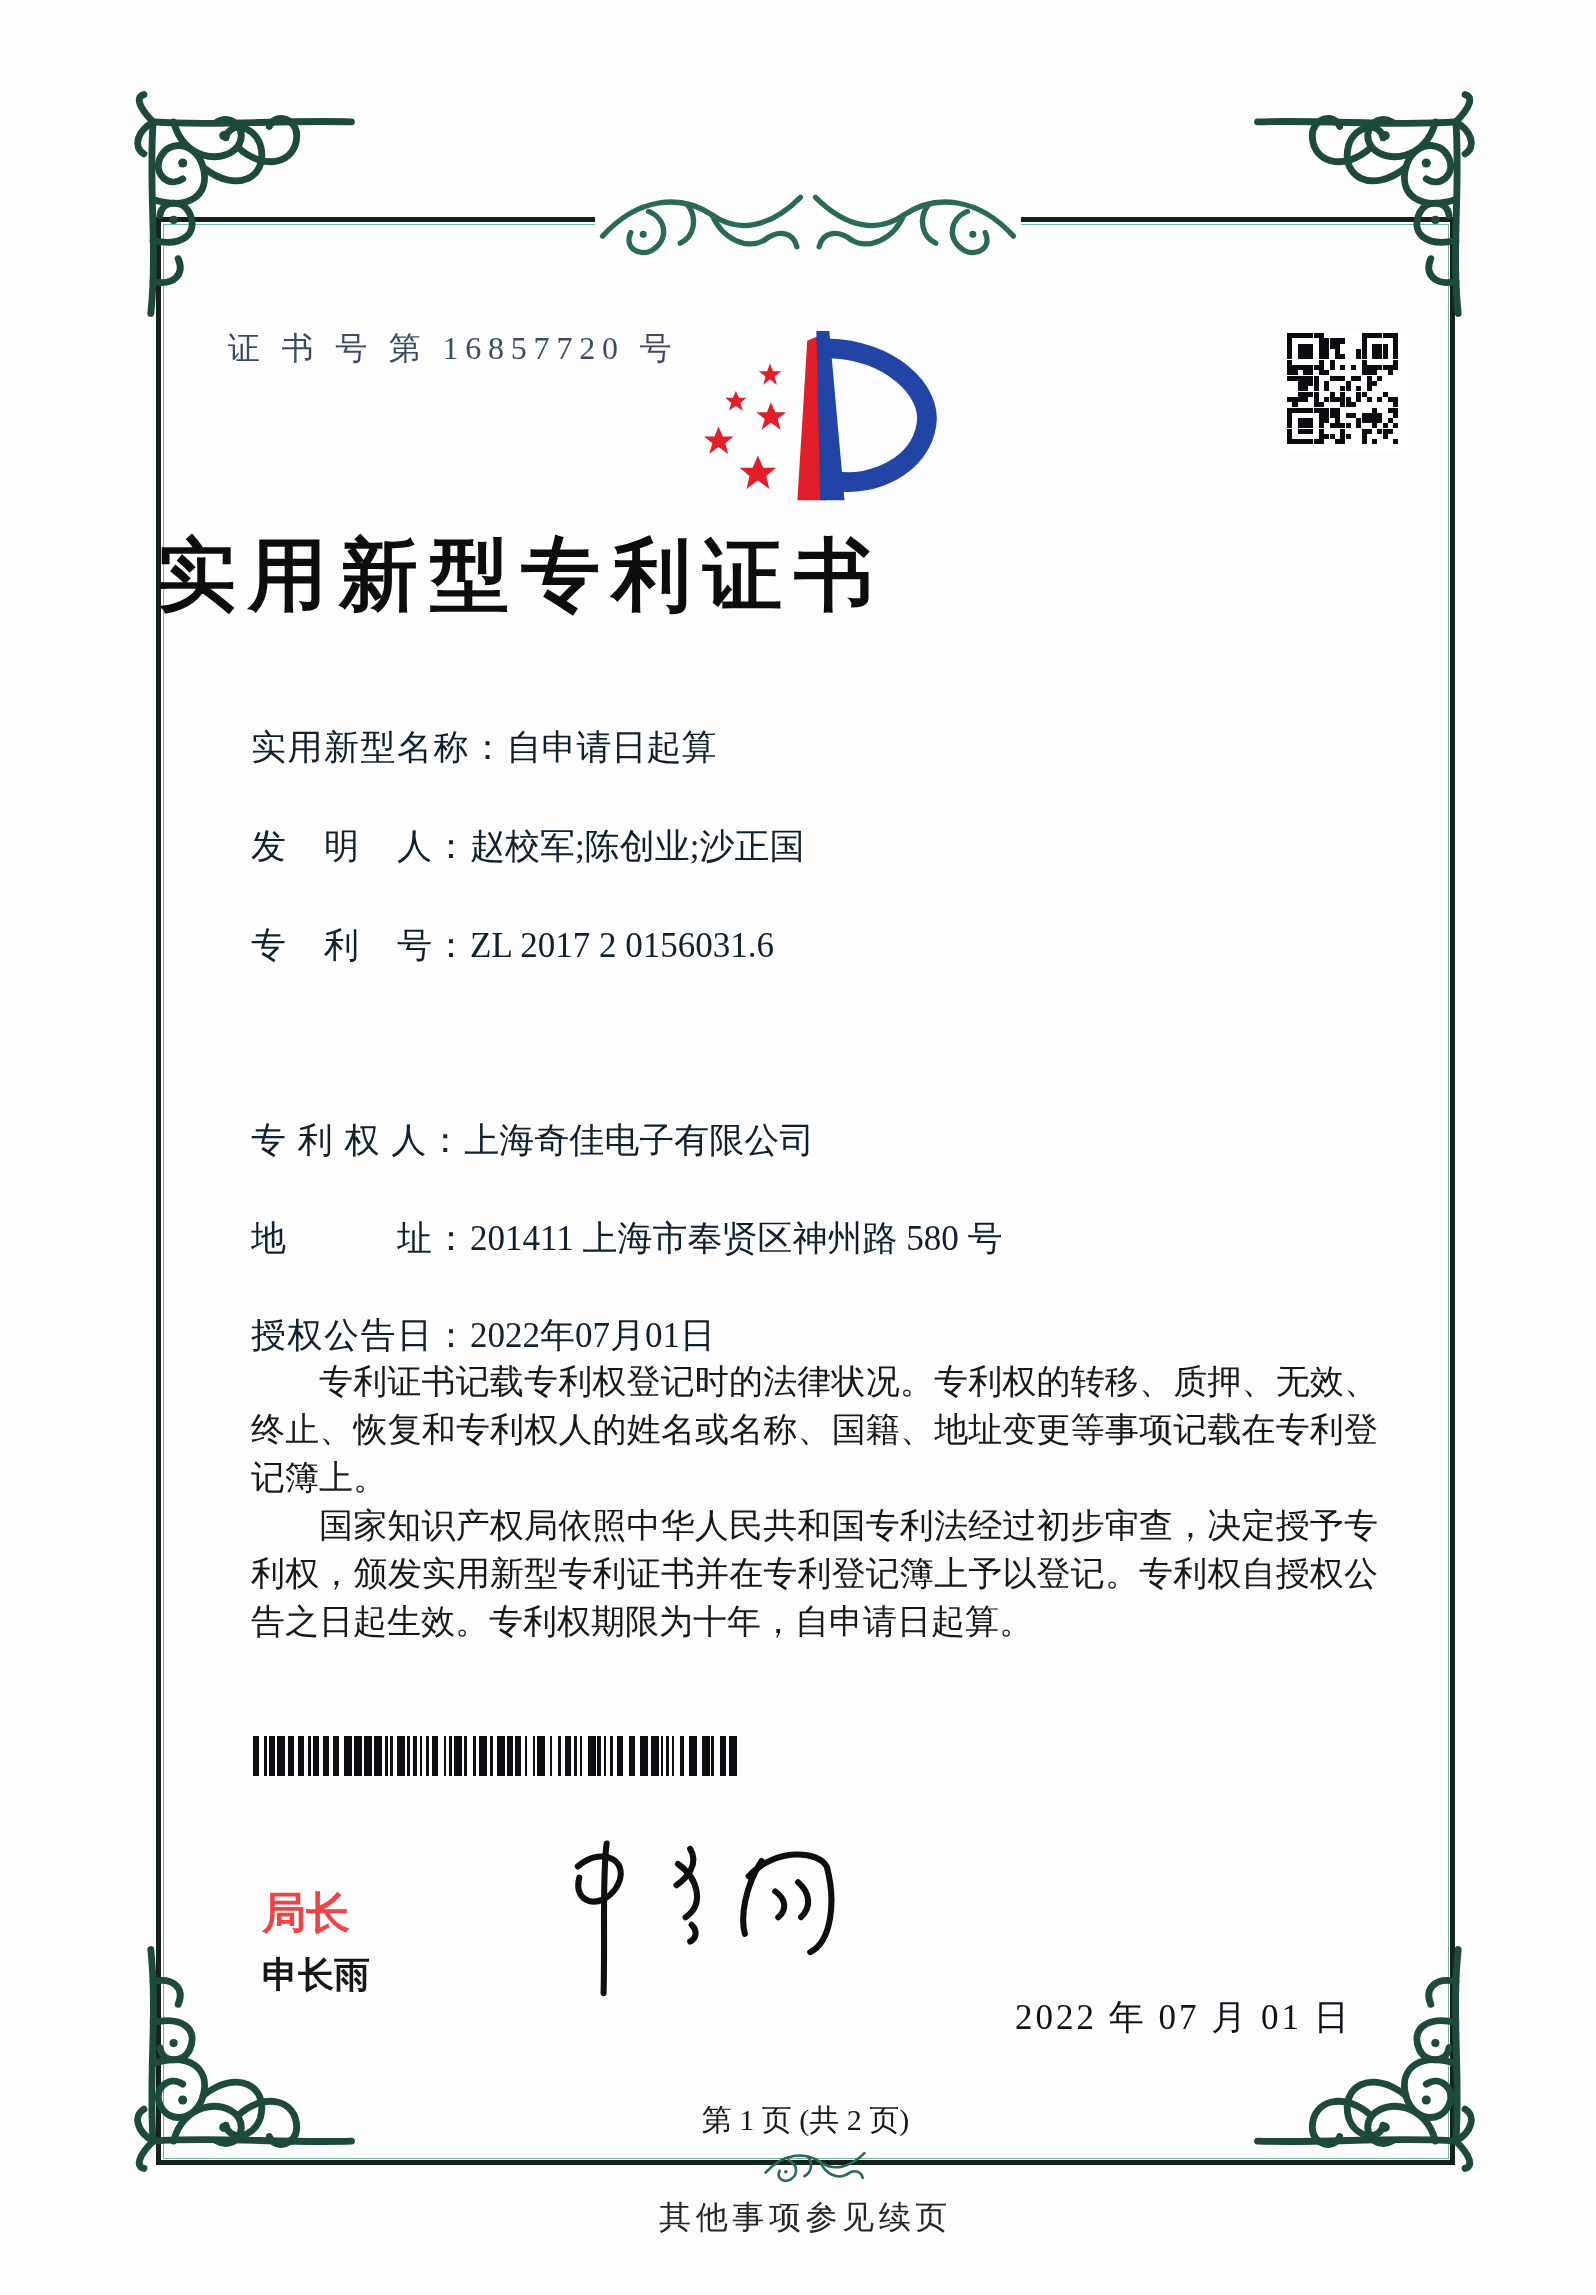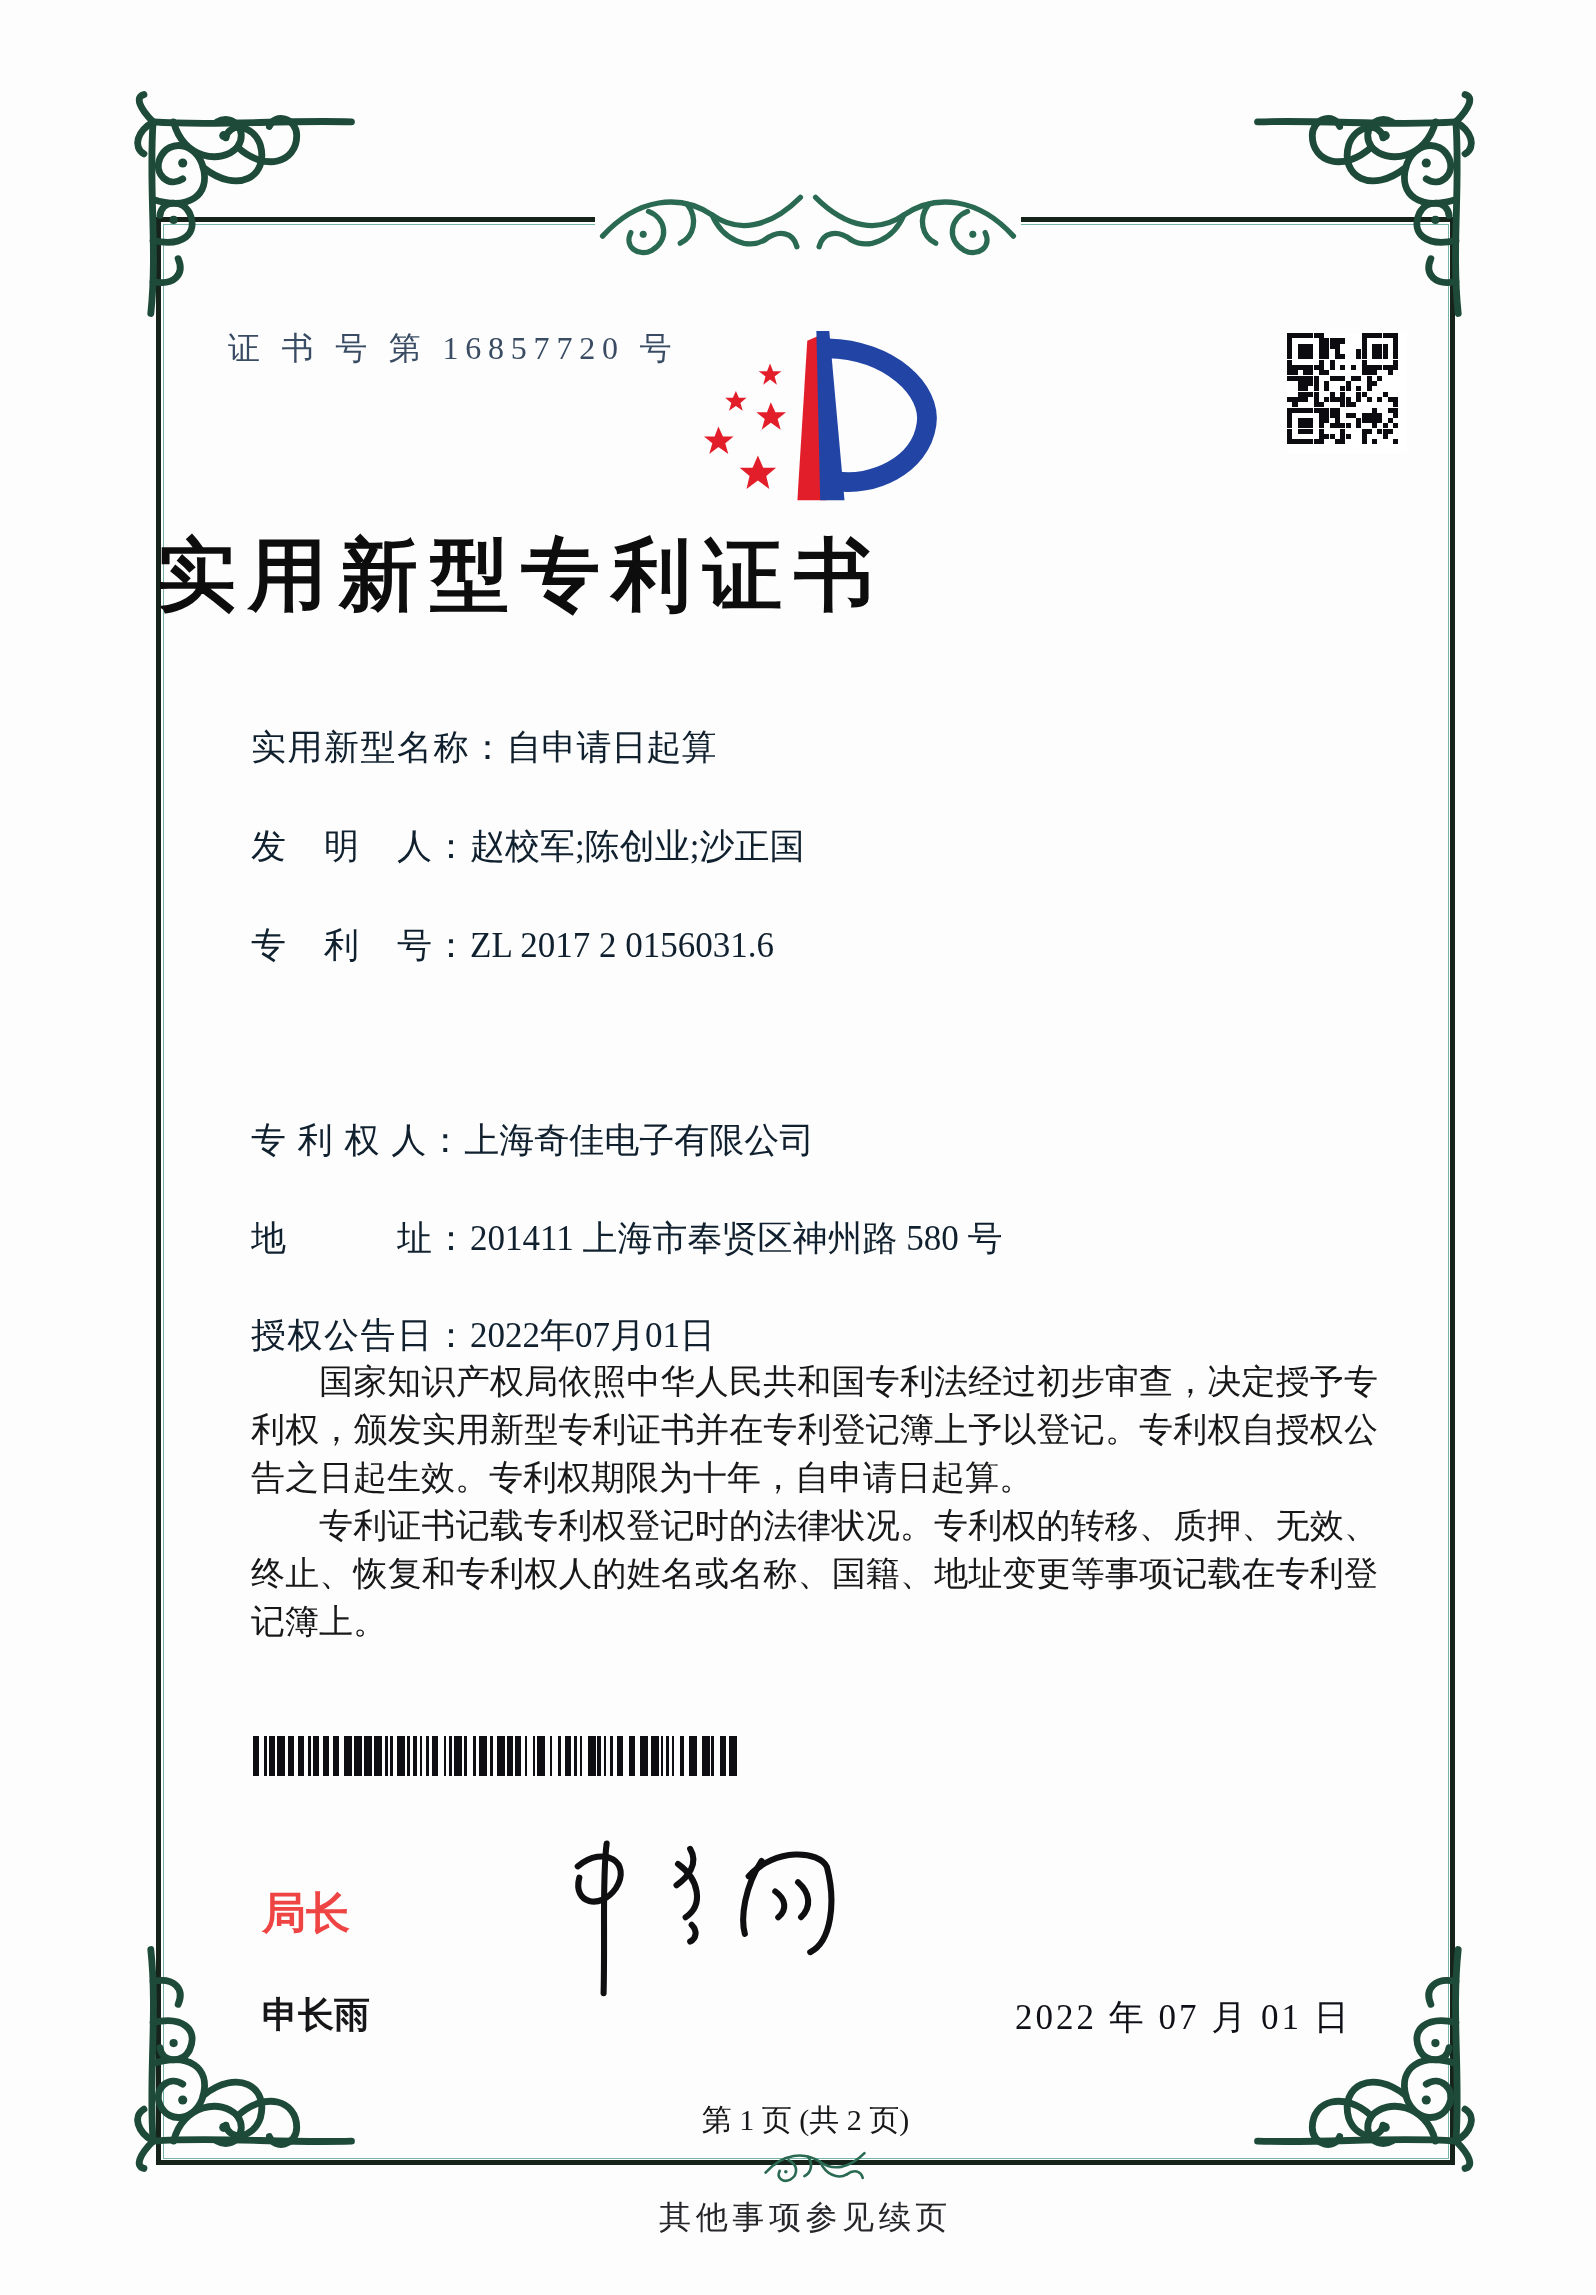--- a/index.html
+++ b/index.html
@@ -32,21 +32,21 @@
   
   .body-text{position:absolute;left:251px;top:1358px;width:1127px;font-size:34px;
              line-height:48px;text-align:justify;color:#18181a;z-index:3;}
   .body-text p{margin:0;text-indent:2em;}
   
   .barcode{position:absolute;left:253px;top:1736px;width:487px;height:40px;z-index:3;}
   .barcode .bar{position:absolute;top:0;height:100%;background:#0e0e12;}
   .signer-title{position:absolute;left:262px;top:1884px;font-size:44px;font-weight:bold;
                 font-family:Liberation Mono, monospace;color:#ef4444;z-index:3;}
   .signer-name{position:absolute;left:262px;top:1951px;font-size:36px;font-weight:bold;
-               font-family:"Liberation Sans","DejaVu Sans",sans-serif;color:#17171a;z-index:3;margin-top:40px;}
+               font-family:"Liberation Sans","DejaVu Sans",sans-serif;color:#17171a;z-index:3;}
   .signature{position:absolute;left:517px;top:1832px;width:357px;height:175px;z-index:3;}
   .issue-date{position:absolute;left:1015px;top:1994px;font-size:35px;letter-spacing:3px;color:#101018;z-index:3;}
   .page-info{position:absolute;left:157px;top:2100px;width:1297px;text-align:center;
              font-size:30px;color:#17171a;z-index:3;}
   .footer-note{position:absolute;left:157px;top:2196px;width:1297px;text-align:center;
                font-size:32px;letter-spacing:4.6px;color:#26262a;z-index:3;}
 </style>
 </head>
 <body>
 
@@ -378,22 +378,22 @@
     <span class="lbl">专 利 权 人：</span><span>上海奇佳电子有限公司</span>
   </div>
   <div class="field-row" style="top:1215px">
     <span class="lbl">地　　　址：</span><span>201411 上海市奉贤区神州路 580 号</span>
   </div>
   <div class="field-row" style="top:1312px">
     <span class="lbl">授权公告日：</span><span>2022年07月01日</span>
   </div>
 
   <div class="body-text">
+    <p>专利证书记载专利权登记时的法律状况。专利权的转移、质押、无效、终止、恢复和专利权人的姓名或名称、国籍、地址变更等事项记载在专利登记簿上。</p>
     <p>国家知识产权局依照中华人民共和国专利法经过初步审查，决定授予专利权，颁发实用新型专利证书并在专利登记簿上予以登记。专利权自授权公告之日起生效。专利权期限为十年，自申请日起算。</p>
-    <p>专利证书记载专利权登记时的法律状况。专利权的转移、质押、无效、终止、恢复和专利权人的姓名或名称、国籍、地址变更等事项记载在专利登记簿上。</p>
   </div>
 
   <div class="barcode">
       <div class="bar" style="left: 0px; width: 6px;"></div>
       <div class="bar" style="left: 11.4px; width: 2.3px;"></div>
       <div class="bar" style="left: 16px; width: 6px;"></div>
       <div class="bar" style="left: 24px; width: 7.6px;"></div>
       <div class="bar" style="left: 35px; width: 6px;"></div>
       <div class="bar" style="left: 45px; width: 6px;"></div>
       <div class="bar" style="left: 55px; width: 3px;"></div>

